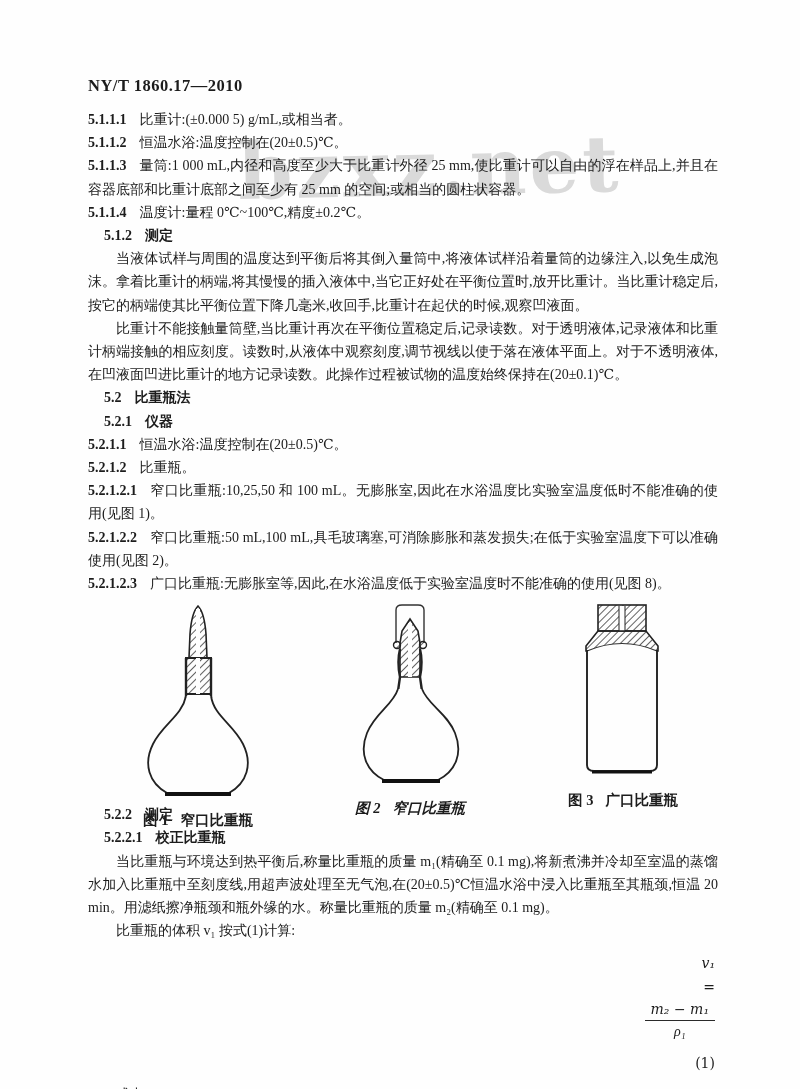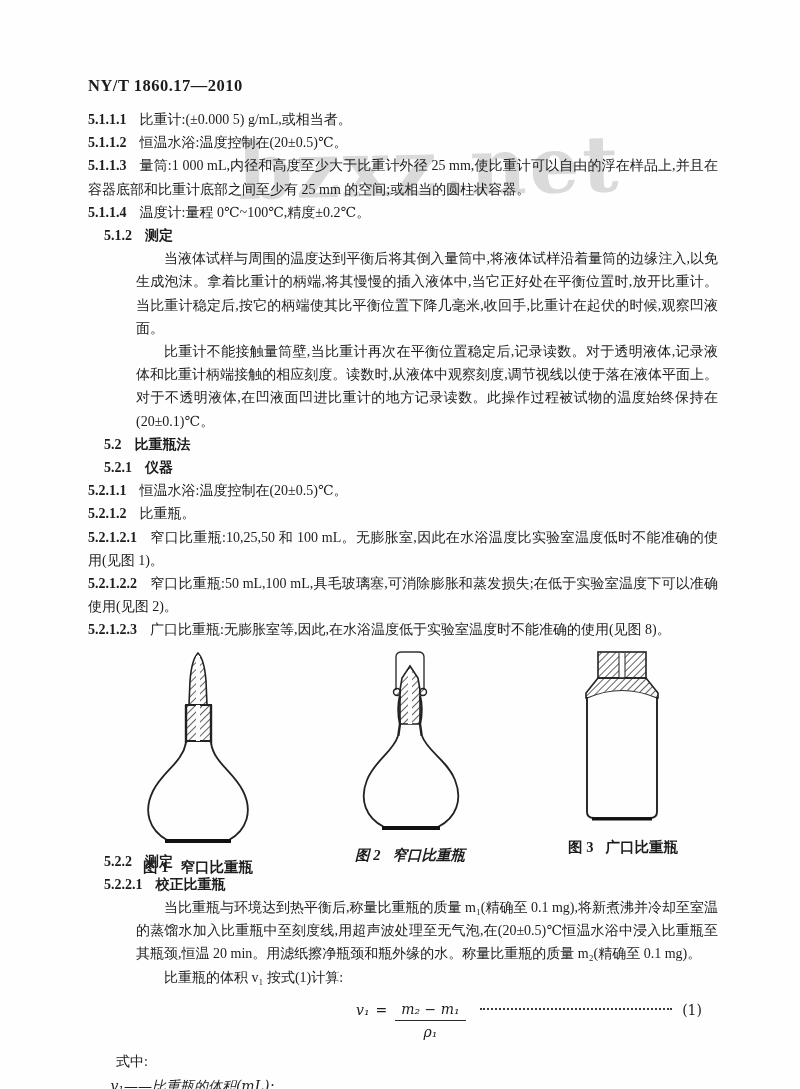--- a/index.html
+++ b/index.html
@@ -28,45 +28,46 @@
   }
   .doc-number{
     font-weight:700;font-size:16.5px;line-height:20px;
     letter-spacing:.5px;margin-bottom:12px;
     font-family:"Liberation Serif","DejaVu Serif",serif;
   }
   p{margin:0;text-align:justify;}
   .clause .num{font-weight:700;padding-right:13px;white-space:nowrap;}
   .head{font-weight:700;}
   .head .num{padding-right:13px;margin-left:16px;}
-  .indent{text-indent:2em;margin-left:48px;}
+  .indent{text-indent:2em;}
   .figures-row{
     display:flex;flex-direction:row;
     justify-content:space-between;
     align-items:flex-start;
     padding:6px 28px 0 44px;
     height:208px;box-sizing:border-box;
   }
   .figure{display:flex;flex-direction:column;align-items:center;}
   .figure svg{display:block;}
   .fig-caption{font-weight:700;font-size:14.5px;white-space:nowrap;}
   .fig-caption .fig-label{margin-right:12px;}
   .fig1 .fig-caption{margin-top:8px;}
   .fig2 .fig-caption{margin-top:8px;font-style:italic;}
   .fig3 .fig-caption{margin-top:8px;}
   .formula-row{
-    display:flex;align-items:flex-start;
-    margin:10px 16px 6px 0;
+    display:flex;align-items:flex-end;
+    margin:10px 3px 6px 0;
     padding-left:268px;
     font-style:italic;
     font-family:"DejaVu Serif",serif;
+    flex-direction:column;
   }
   .frac{display:inline-flex;flex-direction:column;align-items:center;margin-left:8px;}
   .frac .num-top{border-bottom:1.4px solid #2a2a2a;padding:0 6px 1px 6px;line-height:20px;}
-  .frac .den{line-height:20px;padding-top:1px;}
+  .frac .den{line-height:20px;padding-top:1px;font-family:Liberation Serif, serif;}
   .leader{flex:1;margin:8px 10px 0 14px;border-bottom:2.2px dotted #3a3a3a;height:1px;}
   .eq-no{font-style:normal;}
   .where-label{text-indent:2em;margin-top:8px;}
   .where-def{text-indent:1.6em;margin-top:2px;}
   .page-number{margin:14px 0 0 14px;font-size:14px;}
   .v-italic{font-style:italic;font-family:"DejaVu Serif",serif;}
 </style>
 </head>
 <body>
 

